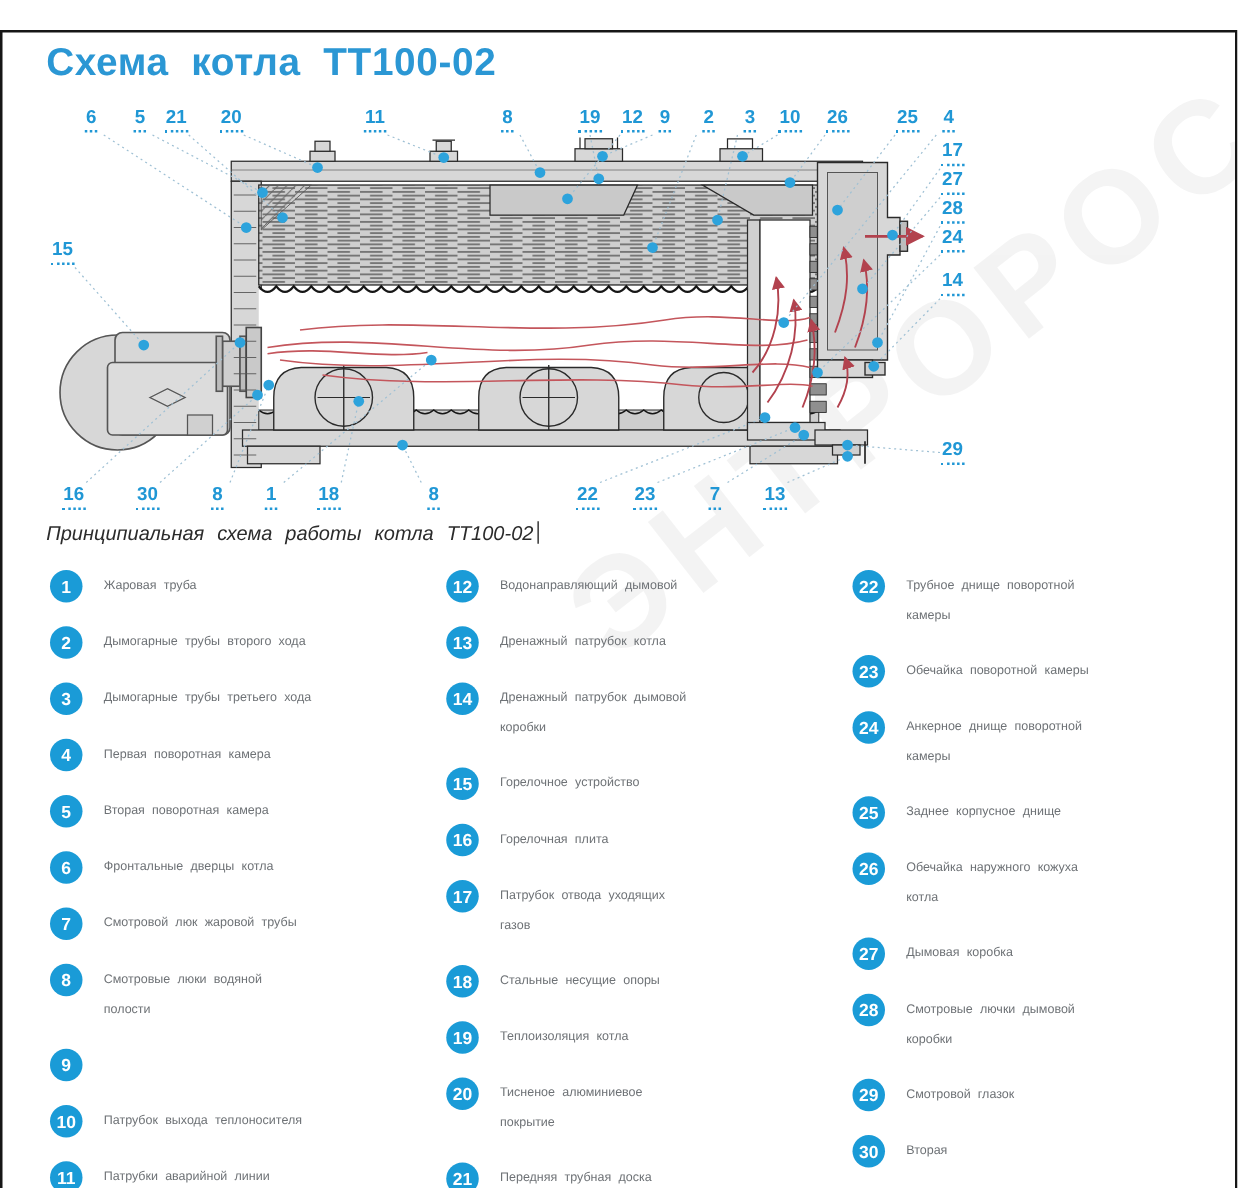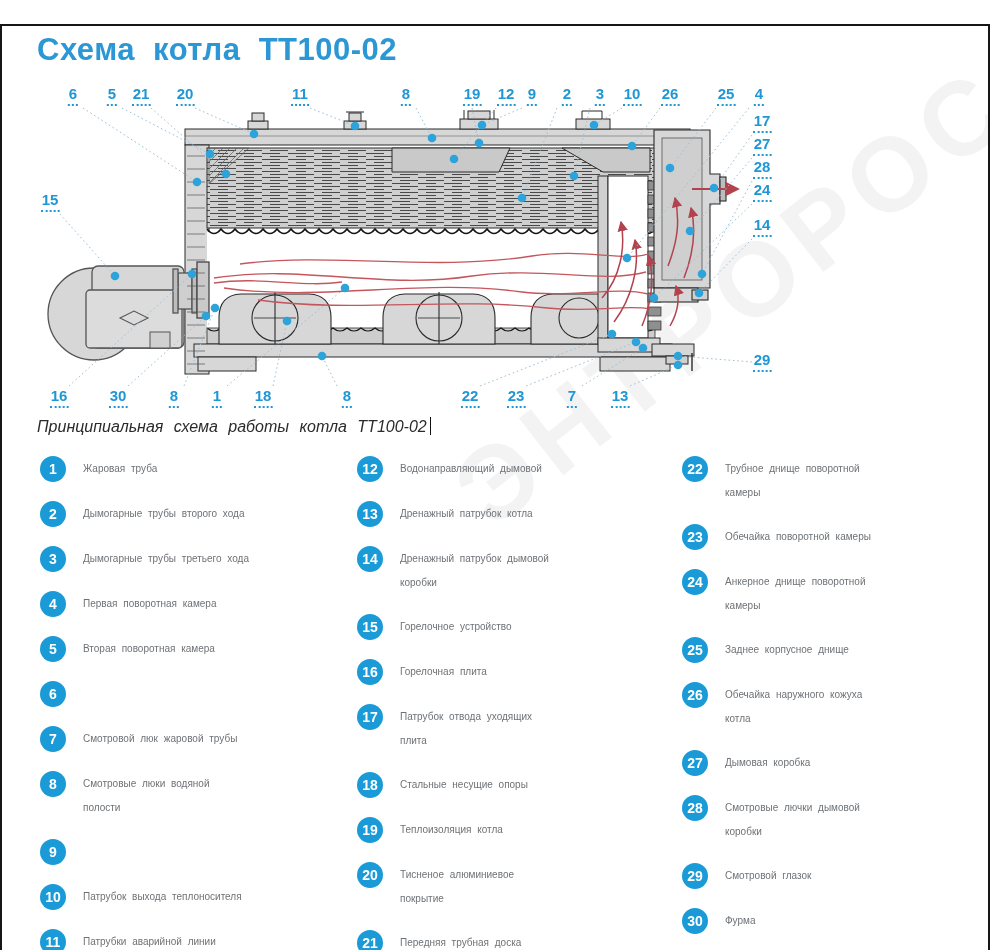--- a/index.html
+++ b/index.html
@@ -314,20 +314,21 @@
         <div class="lrow">
           <span class="lnum">4</span>
           <span class="llab">Первая поворотная камера</span>
         </div>
         <div class="lrow">
           <span class="lnum">5</span>
           <span class="llab">Вторая поворотная камера</span>
         </div>
         <div class="lrow">
           <span class="lnum">6</span>
+          <span class="llab">Фронтальные дверцы котла</span>
         </div>
         <div class="lrow">
           <span class="lnum">7</span>
           <span class="llab">Смотровой люк жаровой трубы</span>
         </div>
         <div class="lrow">
           <span class="lnum">8</span>
           <span class="llab">Смотровые люки водяной
 полости</span>
         </div>
@@ -361,21 +362,21 @@
           <span class="lnum">15</span>
           <span class="llab">Горелочное устройство</span>
         </div>
         <div class="lrow">
           <span class="lnum">16</span>
           <span class="llab">Горелочная плита</span>
         </div>
         <div class="lrow">
           <span class="lnum">17</span>
           <span class="llab">Патрубок отвода уходящих
-плита</span>
+газов</span>
         </div>
         <div class="lrow">
           <span class="lnum">18</span>
           <span class="llab">Стальные несущие опоры</span>
         </div>
         <div class="lrow">
           <span class="lnum">19</span>
           <span class="llab">Теплоизоляция котла</span>
         </div>
         <div class="lrow">
@@ -420,18 +421,18 @@
           <span class="lnum">28</span>
           <span class="llab">Смотровые лючки дымовой
 коробки</span>
         </div>
         <div class="lrow">
           <span class="lnum">29</span>
           <span class="llab">Смотровой глазок</span>
         </div>
         <div class="lrow">
           <span class="lnum">30</span>
-          <span class="llab">Фурма</span>
+          <span class="llab">Вторая</span>
         </div>
       </div>
     </div>
 
 </div>
 
 </body></html>

